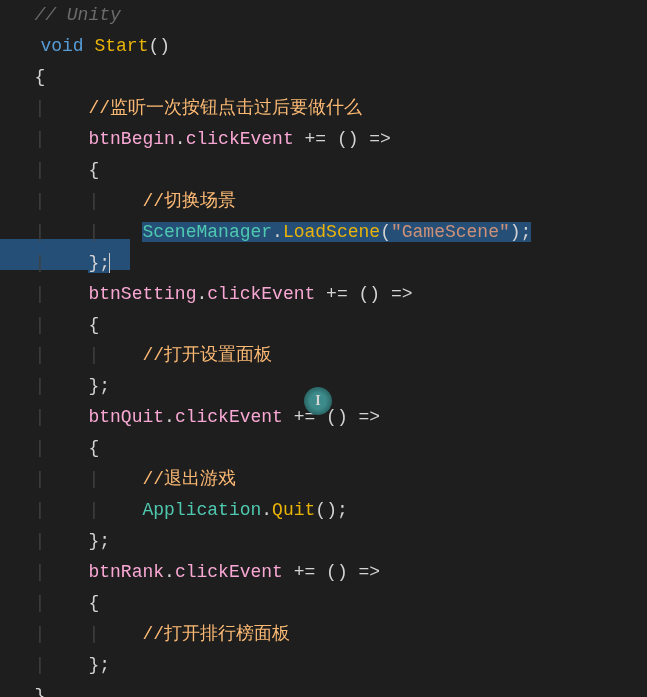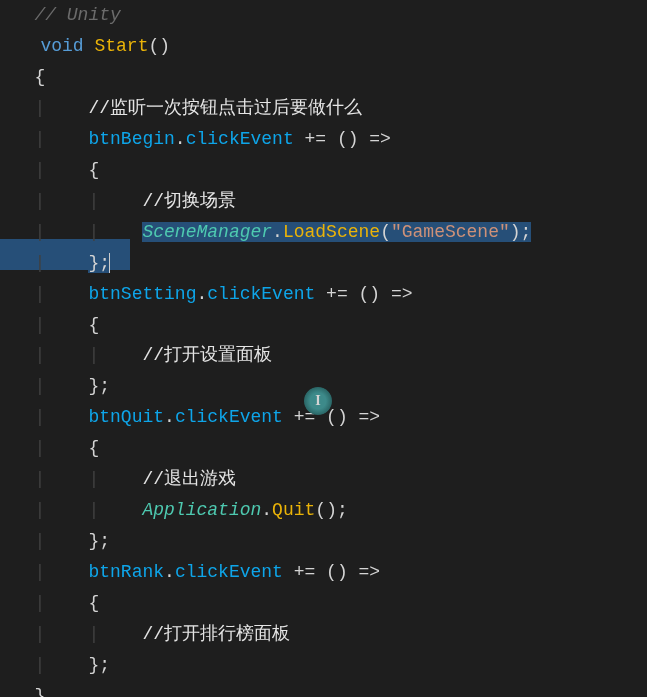--- a/index.html
+++ b/index.html
@@ -16,23 +16,23 @@
     }
     .code-container {
       padding-left: 2px;
       padding-top: 0;
       white-space: pre;
     }
     .line { display: block; position: relative; }
     .keyword { color: #569cd6; margin-left: 6px; }
     .method { color: #eab308; }
     .punct { color: #d4d4d4; }
-    .comment { color: #e5e5e5; }
-    .identifier { color: #0ea5e9; }
-    .class { color: #4ec9b0; font-style: italic; }
+    .comment { color: #fdba74; }
+    .identifier { color: #f9a8d4; }
+    .class { color: #4ec9b0; }
     .string { color: #ce9178; }
     .selection-bg {
       background-color: #264f78;
     }
     .selection-left {
       position: absolute;
       left: 0;
       top: 239px;
       width: 130px;
       height: 31px;

